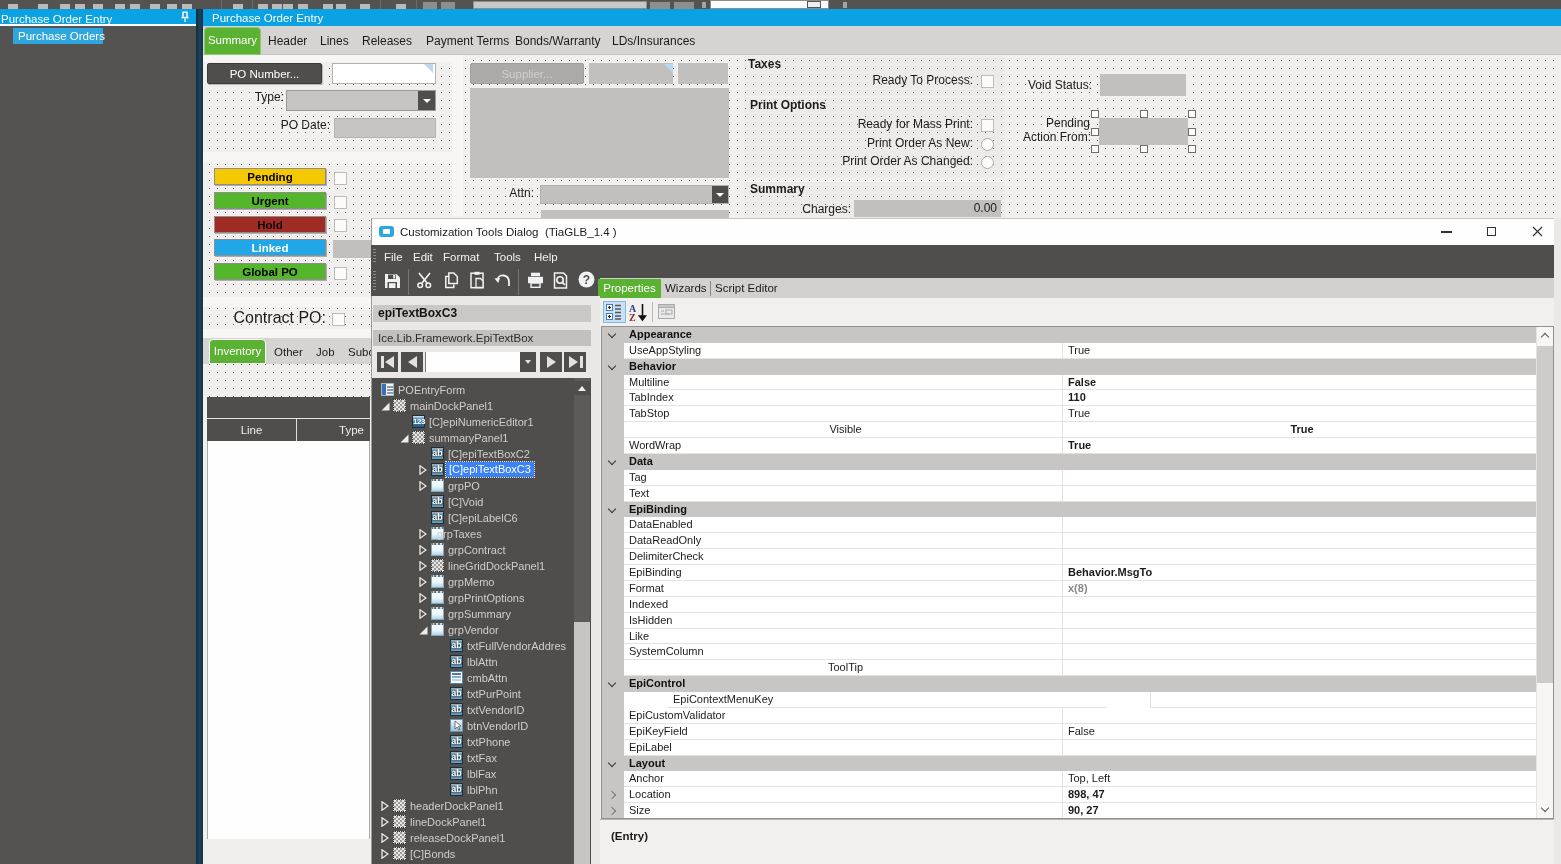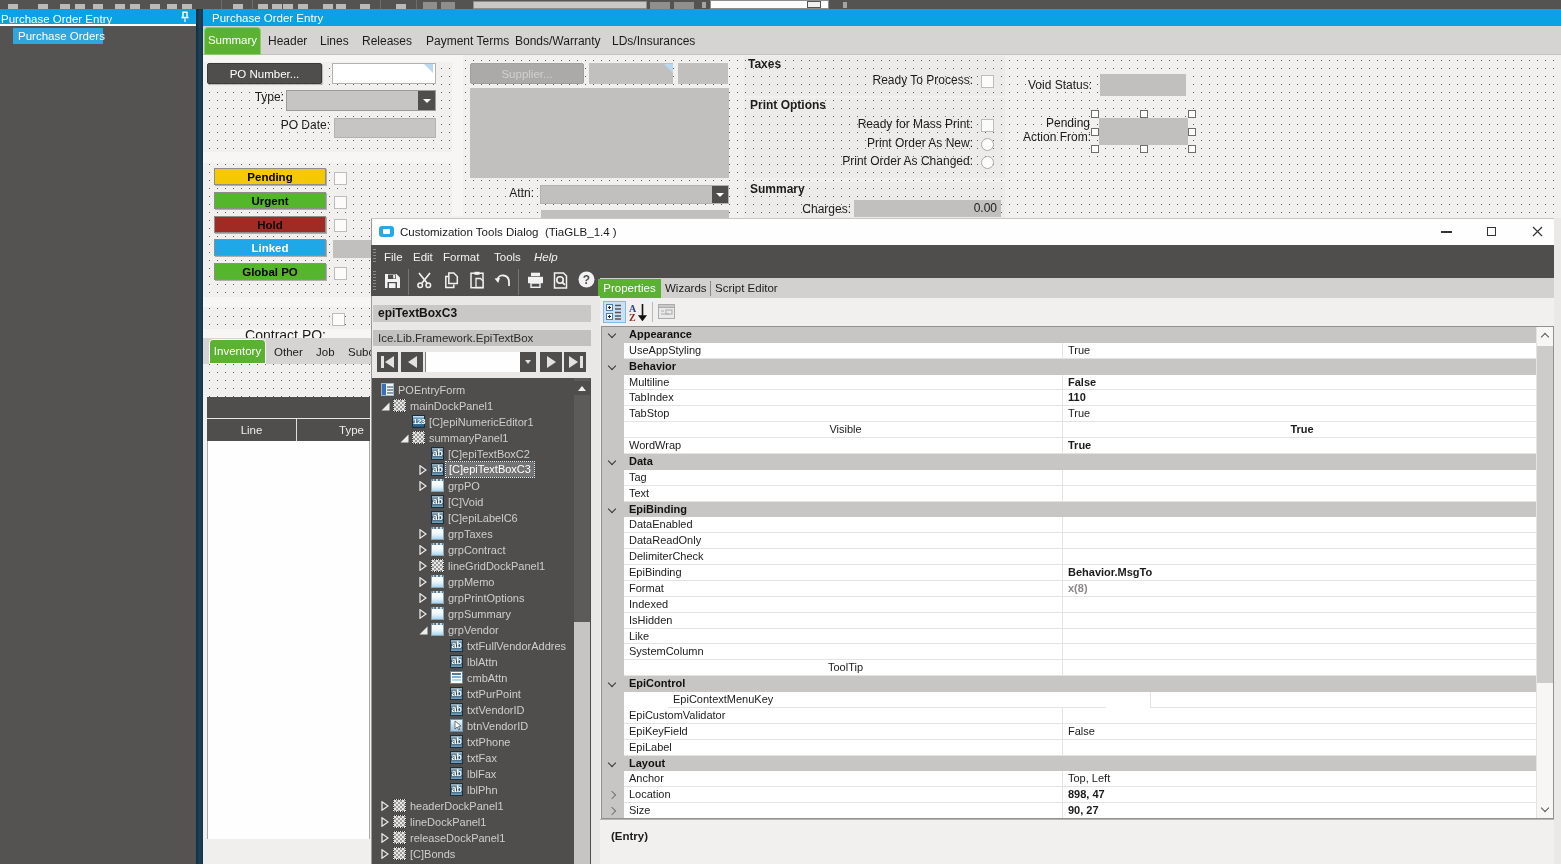--- a/index.html
+++ b/index.html
@@ -14,21 +14,21 @@
 .gb{position:absolute;background:#C1C0BE;}
 .statbtn{position:absolute;left:214px;width:112px;height:17px;font-size:11.5px;font-weight:bold;
  text-align:center;line-height:16px;border:1px solid #8E8D8B;box-shadow:1px 1px 0 #AFAEAC;color:#000;}
 .band{position:absolute;background:#F7F6F5;}
 .tri-dn{width:0;height:0;border-left:4px solid transparent;border-right:4px solid transparent;border-top:4px solid #fff;}
 .combtn{position:absolute;background:#4F4E4D;display:flex;align-items:center;justify-content:center;}
 .handle{position:absolute;width:8px;height:8px;background:#fff;border:1px solid #6E6D6C;}
 .mnu{position:absolute;font-size:11.5px;color:#F2F2F2;}
 .treerow{position:absolute;left:372px;width:201px;height:16px;font-size:11px;color:#CFCECD;line-height:16px;}
 .ticon{position:absolute;width:13px;height:13px;top:1px;}
-.iab{background:linear-gradient(180deg,#9FB4C2 0%,#56788D 35%,#1E4258 50%,#3E6880 70%,#7FA5BC 100%);border:1px solid #16303F;color:#fff;font-size:9px;font-weight:bold;text-align:right;line-height:11px;}
+.iab{background:linear-gradient(180deg,#9FB4C2 0%,#56788D 35%,#1E4258 50%,#3E6880 70%,#7FA5BC 100%);border:1px solid #16303F;color:#fff;font-size:9px;font-weight:bold;text-align:center;line-height:11px;}
 .igrp{background:linear-gradient(180deg,#FDFEFE 15%,#E8F4FB 55%,#A9D7EF 100%);border:1px solid #8FA6B0;border-top:2px dotted #5E7988;}
 .ichk{background-color:#E8E8E8;background-image:linear-gradient(45deg,#9A9A9A 25%,transparent 25%,transparent 75%,#9A9A9A 75%),linear-gradient(45deg,#9A9A9A 25%,transparent 25%,transparent 75%,#9A9A9A 75%);background-size:4px 4px;background-position:0 0,2px 2px;border:1px dotted #2e2e2e;}
 .prow{display:flex;font-size:11px;line-height:15px;}
 .prow .gut{width:22px;background:#C7C6C4;flex:none;position:relative;}
 .prow .nm{width:438px;flex:none;padding-left:5px;border-bottom:1px solid #E4E3E2;white-space:nowrap;overflow:hidden;color:#1b1b1b;background:#fff;}
 .prow .vl{flex:1;padding-left:5px;border-bottom:1px solid #E4E3E2;border-left:1px solid #E4E3E2;white-space:nowrap;color:#1b1b1b;background:#fff;}
 .prow.cat{background:#C7C6C4;font-weight:bold;color:#111;}
 .prow.cat .ct{padding-left:27px;}
 .chev{position:absolute;width:6px;height:6px;border-right:1.6px solid #333;border-bottom:1.6px solid #333;}
 .dn{transform:rotate(45deg);}
@@ -113,21 +113,21 @@
 <div class="statbtn" style="top:168px;background:#F4C802;color:#000;">Pending</div>
 <div class="statbtn" style="top:191.8px;background:#54B72B;color:#000;">Urgent</div>
 <div class="statbtn" style="top:215.6px;background:#A02B24;color:#0c0c0c;">Hold</div>
 <div class="statbtn" style="top:239.4px;background:#1FA7E7;color:#fff;">Linked</div>
 <div class="statbtn" style="top:263.2px;background:#54B72B;color:#000;">Global PO</div>
 <div class="cb" style="left:334px;top:171.5px;"></div>
 <div class="cb" style="left:334px;top:195.5px;"></div>
 <div class="cb" style="left:334px;top:219px;"></div>
 <div class="cb" style="left:334px;top:266.5px;"></div>
 <div class="gb" style="left:333px;top:239.5px;width:38px;height:18px;"></div>
-<div class="lbl r" style="left:230px;top:328px;width:96px;font-size:14px;">Contract PO:</div>
+<div class="lbl r" style="left:230px;top:311px;width:96px;font-size:16px;">Contract PO:</div>
 <div class="cb" style="left:332px;top:313px;"></div>
 <div class="a" style="left:203px;top:338px;width:168px;height:26px;background:#D5D4D2;"></div>
 <div class="a" style="left:209px;top:339px;width:57px;height:25px;background:#5BB232;border:1px solid #FFFFFF;border-radius:4px 4px 0 0;"></div>
 <div class="lbl w" style="left:209px;top:344px;width:57px;text-align:center;">Inventory</div>
 <div class="lbl" style="left:274px;top:345px;">Other</div>
 <div class="lbl" style="left:316px;top:345px;">Job</div>
 <div class="lbl" style="left:348px;top:345px;">Subc</div>
 <div class="a" style="left:207px;top:397px;width:163px;height:21px;background:#4F4E4D;"></div>
 <div class="a" style="left:207px;top:418px;width:163px;height:1px;background:#E8E7E6;"></div>
 <div class="a" style="left:207px;top:419px;width:163px;height:22px;background:#4F4E4D;"></div>
@@ -186,21 +186,21 @@
     <path d="M1 1 L10 10 M10 1 L1 10" stroke="#333" stroke-width="1.2"></path>
   </svg>
 <div class="a" style="left:371px;top:245px;width:1183px;height:33px;background:#4F4E4D;"></div>
 <div class="a" style="left:371px;top:278px;width:229px;height:18px;background:#4F4E4D;"></div>
 <div class="a" style="left:373px;top:249px;width:3px;height:15px;background-image:linear-gradient(#8C8B8A 50%,transparent 50%);background-size:3px 3px;"></div>
 <div class="a" style="left:373px;top:271px;width:3px;height:21px;background-image:linear-gradient(#8C8B8A 50%,transparent 50%);background-size:3px 3px;"></div>
 <div class="mnu" style="left:384px;top:251px;">File</div>
 <div class="mnu" style="left:413px;top:251px;">Edit</div>
 <div class="mnu" style="left:443px;top:251px;">Format</div>
 <div class="mnu" style="left:494px;top:251px;">Tools</div>
-<div class="mnu" style="left:534px;top:251px;font-style:italic;">Help</div>
+<div class="mnu" style="left:534px;top:251px;">Help</div>
 <div class="a" style="left:408px;top:269px;width:1px;height:26px;background:#767574;"></div>
 <div class="a" style="left:518px;top:269px;width:1px;height:26px;background:#767574;"></div>
 <svg class="a" style="left:384px;top:273px;" width="17" height="16" viewBox="0 0 17 16">
 <path d="M1 1 h11.5 l3.5 3.5 v10.5 h-15 z" fill="#F2F2F2"></path>
 <rect x="4" y="1.5" width="8" height="4.5" fill="#4F4E4D"></rect>
     <rect x="9.2" y="2" width="2" height="3.5" fill="#F2F2F2"></rect>
 <rect x="3.5" y="9" width="9.5" height="6" fill="#4F4E4D"></rect>
     <rect x="5" y="10.2" width="6.5" height="4.8" fill="#F2F2F2"></rect>
   </svg>
 <svg class="a" style="left:416px;top:272px;" width="17" height="17" viewBox="0 0 17 17">
@@ -323,21 +323,21 @@
   </div>
 <div class="treerow" style="top:446px;">
     <span class="ticon iab" style="left:59px;">ab</span>
     <span style="position:absolute;left:76px;">[C]epiTextBoxC2</span>
   </div>
 <div class="treerow" style="top:462px;">
     <svg style="position:absolute;left:47px;top:3px;" width="8" height="10" viewBox="0 0 8 10">
       <polygon points="1,0.8 1,9.2 7,5" fill="none" stroke="#E8E8E7" stroke-width="1.3"></polygon>
     </svg>
     <span class="ticon iab" style="left:59px;">ab</span>
-    <span style="position:absolute;left:74px;top:0px;height:15px;background:#737373;color:#fff;padding:0 3px;outline:1px dotted #D9EFFA;line-height:15px;">[C]epiTextBoxC3</span>
+    <span style="position:absolute;left:74px;top:0px;height:15px;background:#3b82f6;color:#fff;padding:0 3px;outline:1px dotted #D9EFFA;line-height:15px;">[C]epiTextBoxC3</span>
   </div>
 <div class="treerow" style="top:478px;">
     <svg style="position:absolute;left:47px;top:3px;" width="8" height="10" viewBox="0 0 8 10">
       <polygon points="1,0.8 1,9.2 7,5" fill="none" stroke="#E8E8E7" stroke-width="1.3"></polygon>
     </svg>
     <span class="ticon igrp" style="left:59px;"></span>
     <span style="position:absolute;left:76px;">grpPO</span>
   </div>
 <div class="treerow" style="top:494px;">
     <span class="ticon iab" style="left:59px;">ab</span>
@@ -345,21 +345,21 @@
   </div>
 <div class="treerow" style="top:510px;">
     <span class="ticon iab" style="left:59px;">ab</span>
     <span style="position:absolute;left:76px;text-align:center;">[C]epiLabelC6</span>
   </div>
 <div class="treerow" style="top:526px;">
     <svg style="position:absolute;left:47px;top:3px;" width="8" height="10" viewBox="0 0 8 10">
       <polygon points="1,0.8 1,9.2 7,5" fill="none" stroke="#E8E8E7" stroke-width="1.3"></polygon>
     </svg>
     <span class="ticon igrp" style="left:59px;"></span>
-    <span style="position:absolute;left:76px;">grpTaxes</span>
+    <span style="position:absolute;left:65px;">grpTaxes</span>
   </div>
 <div class="treerow" style="top:542px;">
     <svg style="position:absolute;left:47px;top:3px;" width="8" height="10" viewBox="0 0 8 10">
       <polygon points="1,0.8 1,9.2 7,5" fill="none" stroke="#E8E8E7" stroke-width="1.3"></polygon>
     </svg>
     <span class="ticon igrp" style="left:59px;"></span>
     <span style="position:absolute;left:76px;">grpContract</span>
   </div>
 <div class="treerow" style="top:558px;">
     <svg style="position:absolute;left:47px;top:3px;" width="8" height="10" viewBox="0 0 8 10">

